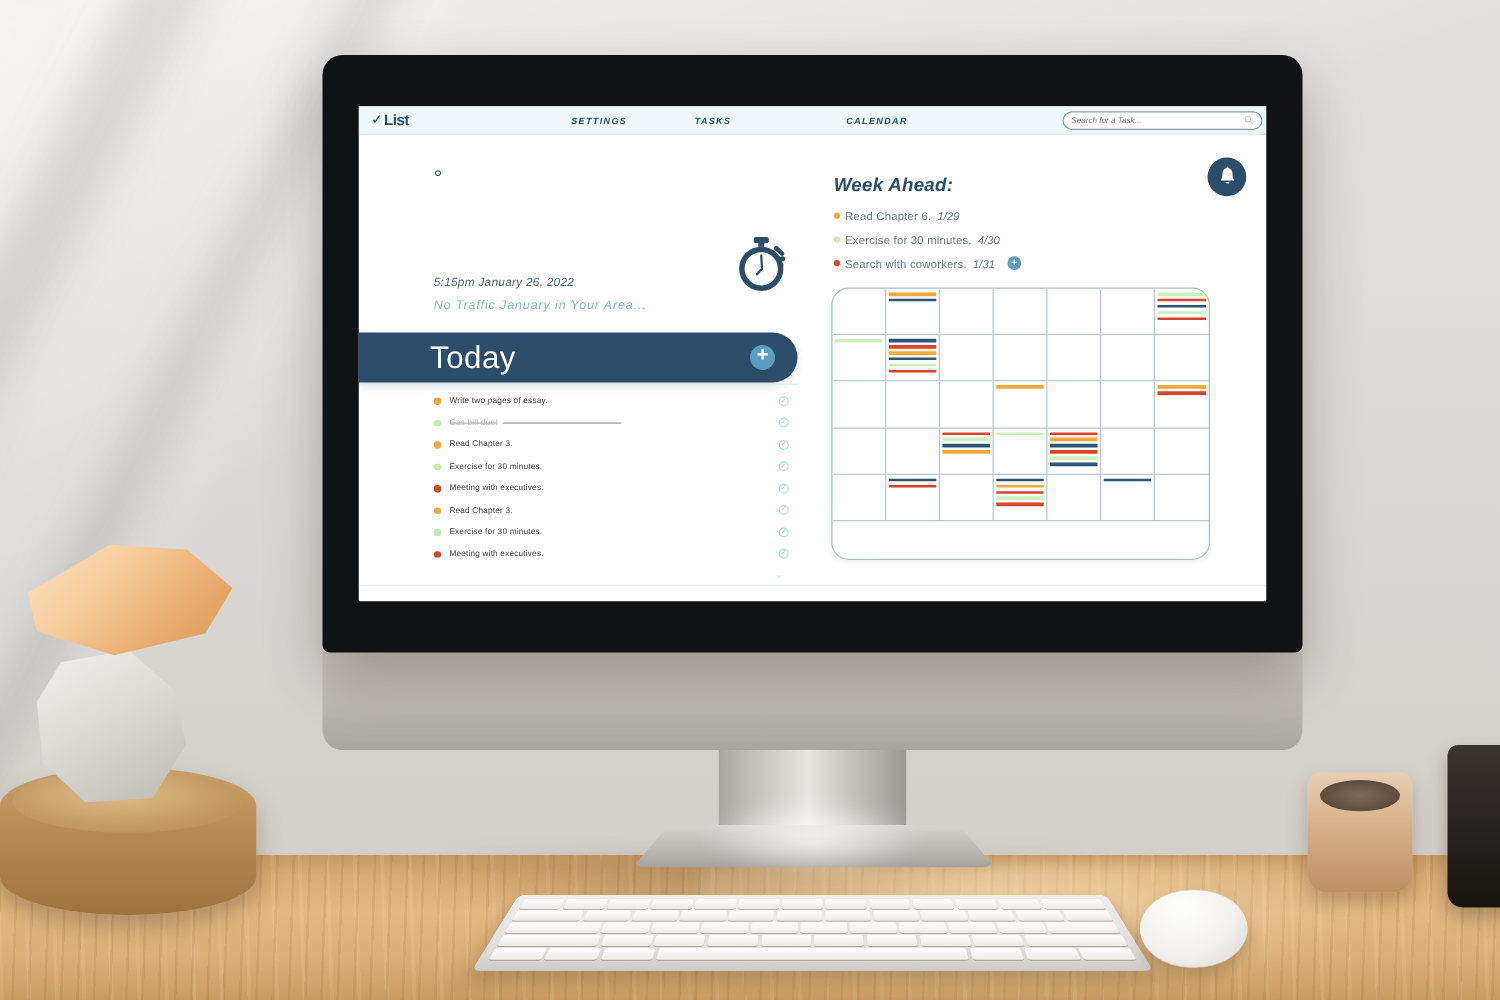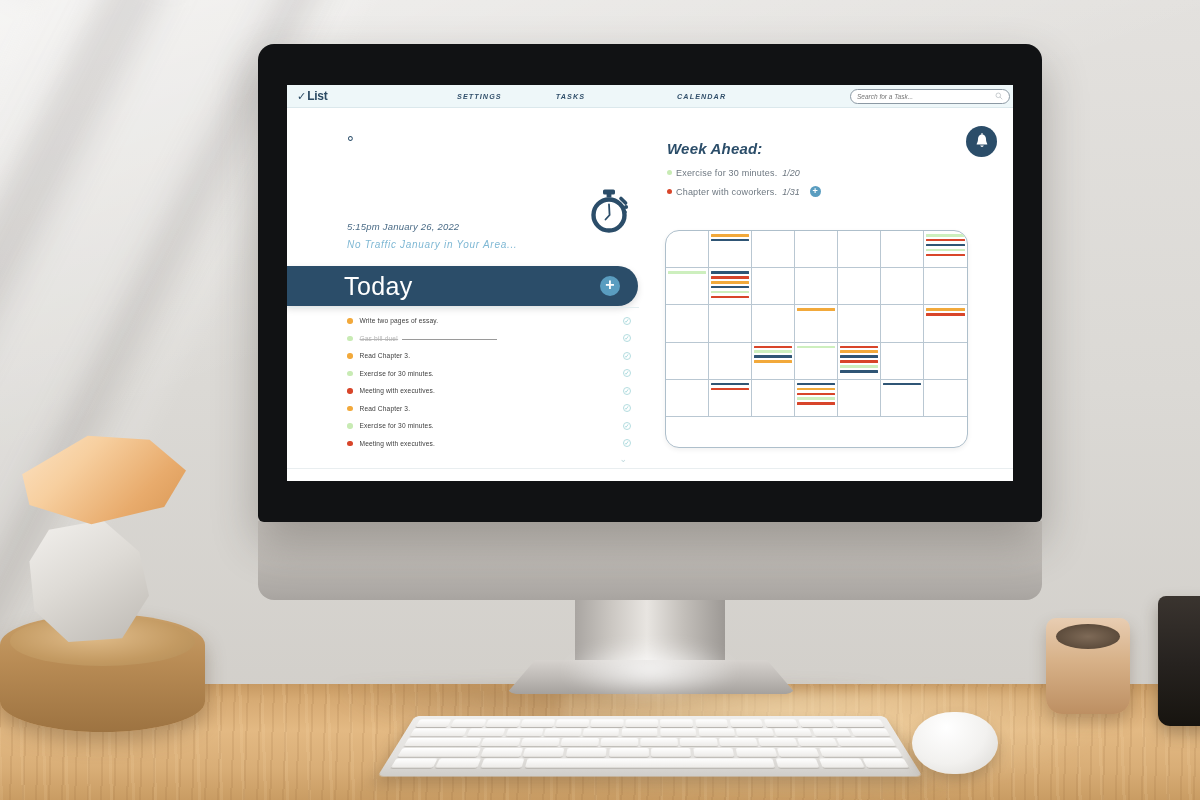--- a/index.html
+++ b/index.html
@@ -418,27 +418,32 @@
             <svg width="16" height="17" viewBox="0 0 16 17">
               <path d="M8 1.4c-2.4 0-4 1.9-4 4.4 0 3.6-1.3 4.6-1.3 5.6h10.6c0-1-1.3-2-1.3-5.6 0-2.5-1.6-4.4-4-4.4z" fill="#ffffff"></path>
               <path d="M6.2 12.6a1.9 1.9 0 0 0 3.6 0z" fill="#ffffff"></path>
               <rect x="7.3" y="0" width="1.4" height="2" rx="0.7" fill="#ffffff"></rect>
             </svg>
           </div>
 
           <div class="week-title">Week Ahead:</div>
           <div class="week-items" id="weeklist">
               <div class="week-row">
+                <span class="wdot" style="background: rgb(242, 169, 59);"></span>
+                <span class="wtext">Read Chapter 6.</span>
+                <span class="wdate">1/29</span>
+              </div>
+              <div class="week-row">
                 <span class="wdot" style="background: rgb(200, 235, 180);"></span>
                 <span class="wtext">Exercise for 30 minutes.</span>
-                <span class="wdate">1/20</span>
+                <span class="wdate">4/30</span>
               </div>
               <div class="week-row">
                 <span class="wdot" style="background: rgb(216, 69, 42);"></span>
-                <span class="wtext">Chapter with coworkers.</span>
+                <span class="wtext">Search with coworkers.</span>
                 <span class="wdate">1/31</span>
                 <span class="wplus">+</span>
               </div>
             </div>
 
           <div class="calendar">
             <div class="cal-grid" id="calgrid">
                 <div class="cal-cell"></div>
                 <div class="cal-cell">
                   <div class="evt" style="background: rgb(242, 169, 59);"></div>

